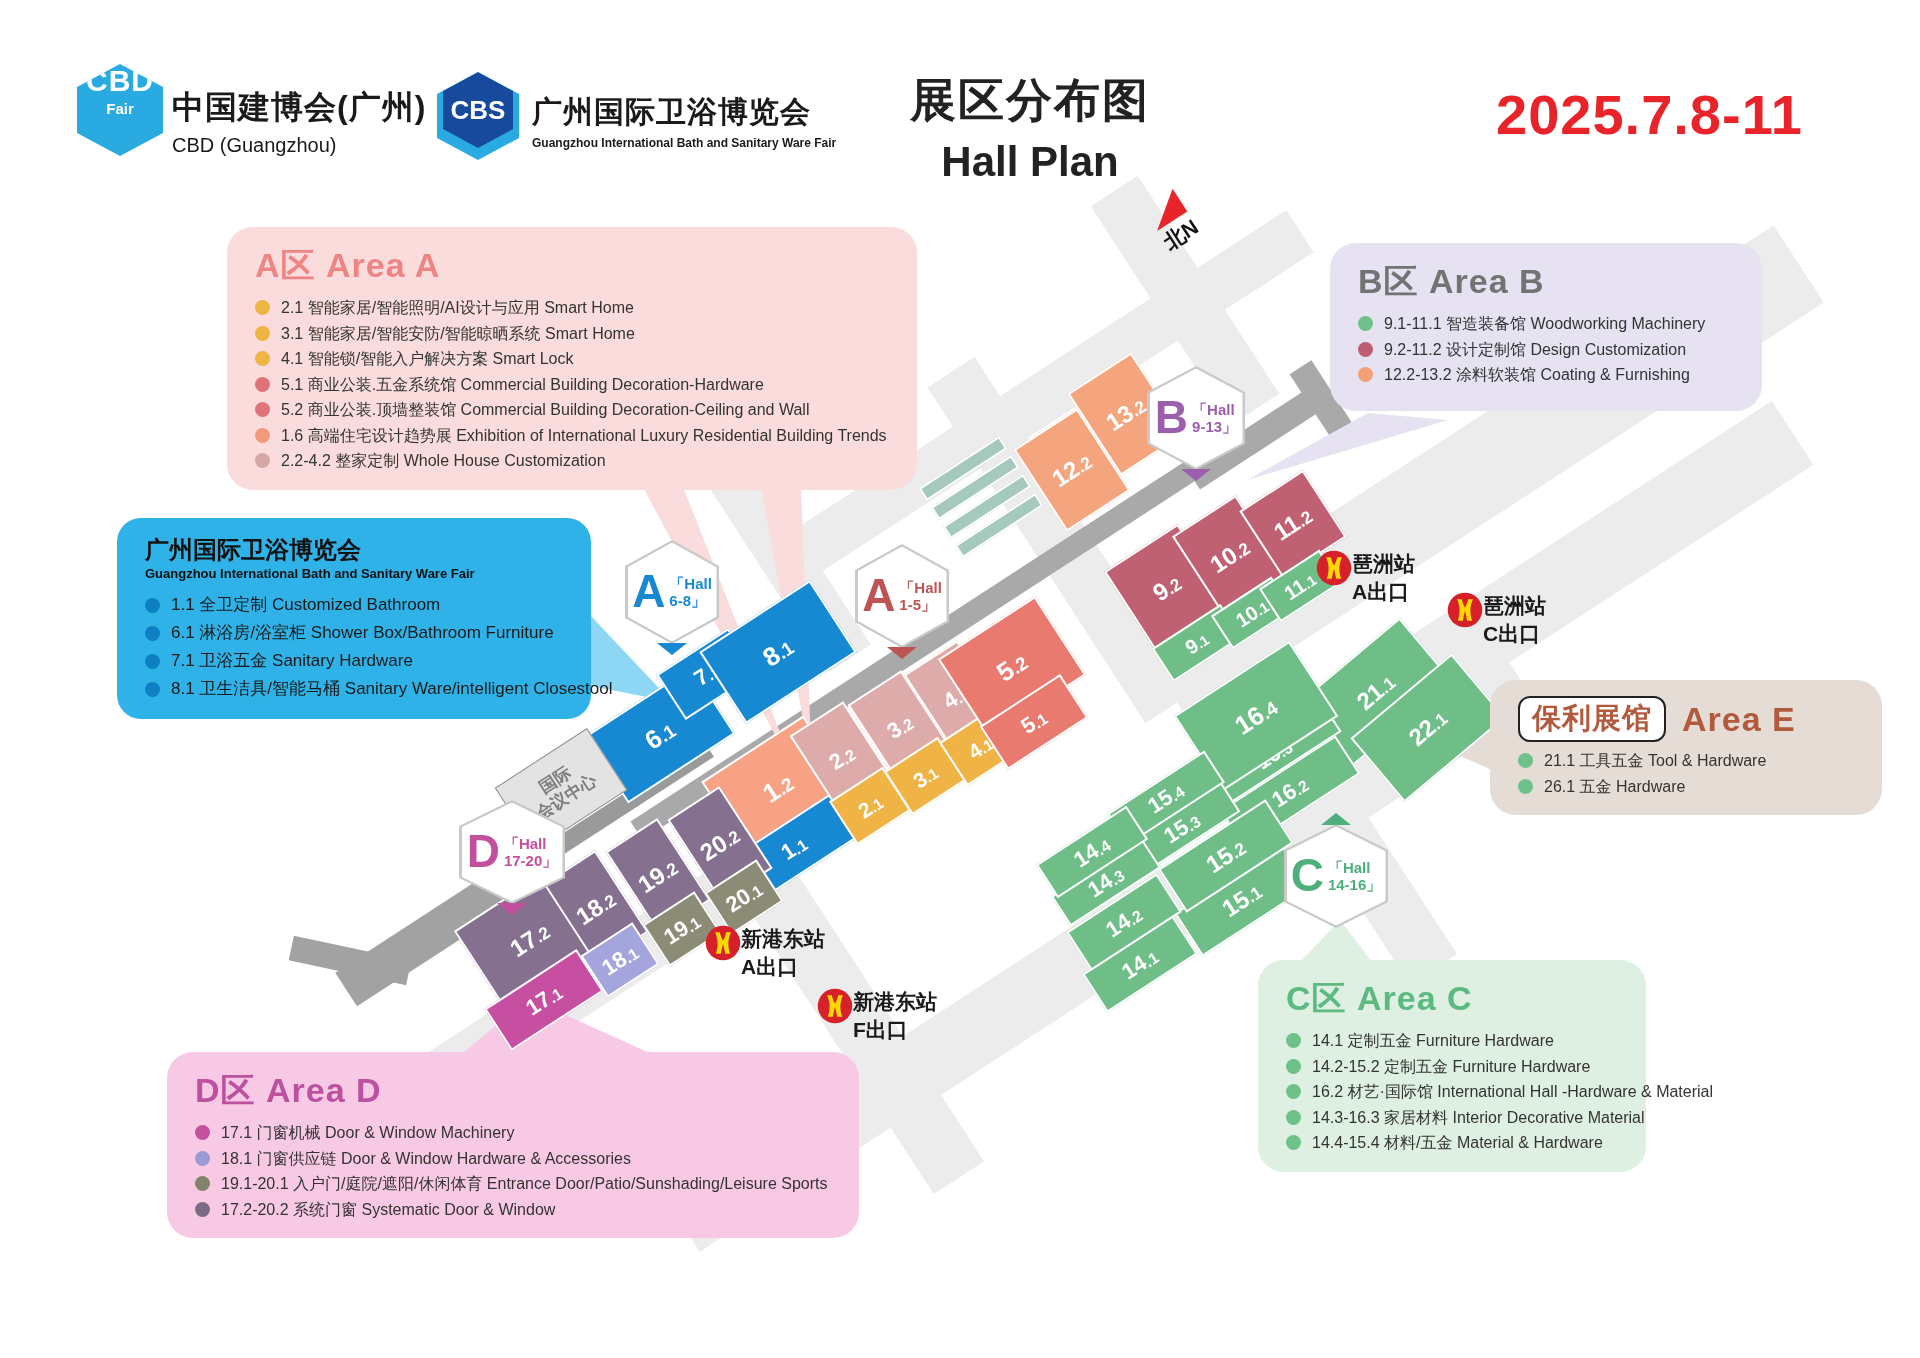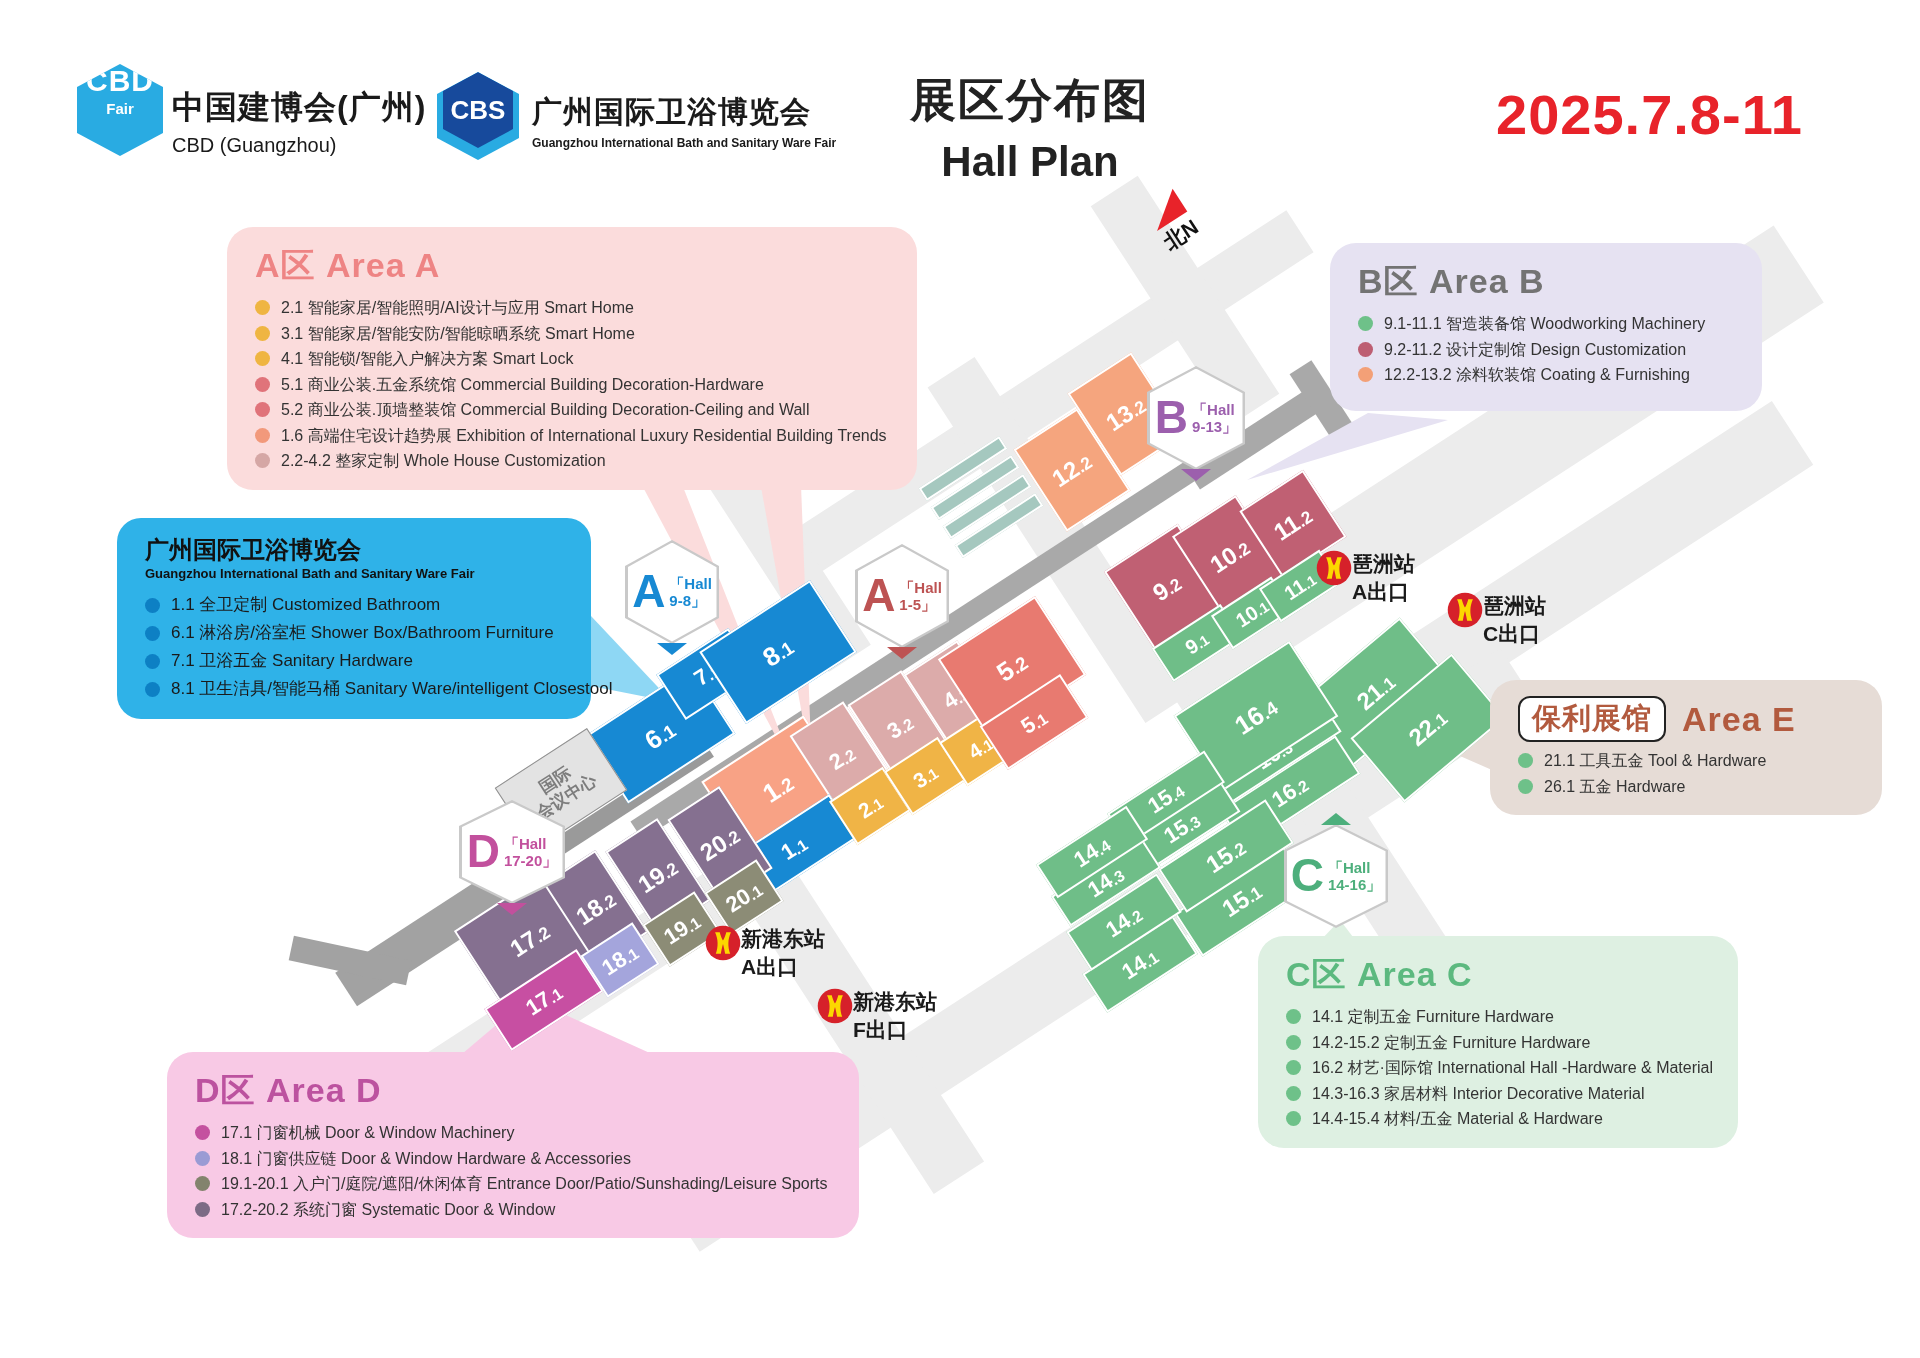--- a/index.html
+++ b/index.html
@@ -78,21 +78,21 @@
   #box-area-a{left:227px;top:227px;width:690px;background:#fbdcdc}
   #box-area-b{left:1330px;top:243px;width:432px;background:#e6e2f2;min-height:168px}
   #box-bath{left:117px;top:518px;width:474px;background:#2fb2e8;border-radius:24px}
   #box-bath h2{font-size:24px;color:#111;margin-bottom:0;letter-spacing:0}
   #box-bath .sub{font-size:13px;font-weight:bold;color:#111;margin-bottom:10px}
   #box-bath li{color:#1a1a1a;font-size:17px;line-height:28px}
   #box-area-e{left:1490px;top:680px;width:392px;background:#e6dcd6}
   #box-area-e h2{display:flex;align-items:center;gap:16px}
   #box-area-e .badge{display:inline-block;background:#fff;border:2.5px solid #222;border-radius:12px;
                      padding:1px 12px;font-size:29px}
-  #box-area-c{left:1258px;top:936px;width:480px;background:#def0e2}
+  #box-area-c{left:1258px;top:960px;width:388px;background:#def0e2}
   #box-area-d{left:167px;top:1052px;width:692px;background:#f8c9e5}
 </style>
 </head>
 <body>
 
 <div>
   <div class="road" style="left:1100px;top:425px;width:760px;height:92px;transform:rotate(-33deg)"></div>
   <div class="road" style="left:730px;top:375px;width:620px;height:50px;transform:rotate(-33deg)"></div>
   <div class="road" style="left:1195px;top:572px;width:650px;height:76px;transform:rotate(-33deg)"></div>
   <div class="road" style="left:600px;top:915px;width:1000px;height:70px;transform:rotate(-33deg)"></div>
@@ -329,21 +329,21 @@
 </div>
 
 <div id="hex-badges-layer">
     <div class="hex" style="left: 625px; top: 540px; width: 94px; height: 104px;">
       <div class="hex-bg"></div>
       <div class="hex-in"></div>
       <div class="hex-content">
         <span class="hex-letter" style="color: rgb(23, 137, 211);">A</span>
         <span class="hex-lines" style="color: rgb(23, 137, 211);">
           <span>「Hall</span>
-          <span>9-8」</span>
+          <span>6-8」</span>
         </span>
       </div>
       <div class="hex-pointer bottom" style="background: rgb(23, 137, 211);"></div>
     </div>
     <div class="hex" style="left: 855px; top: 544px; width: 94px; height: 104px;">
       <div class="hex-bg"></div>
       <div class="hex-in"></div>
       <div class="hex-content">
         <span class="hex-letter" style="color: rgb(189, 83, 83);">A</span>
         <span class="hex-lines" style="color: rgb(189, 83, 83);">

